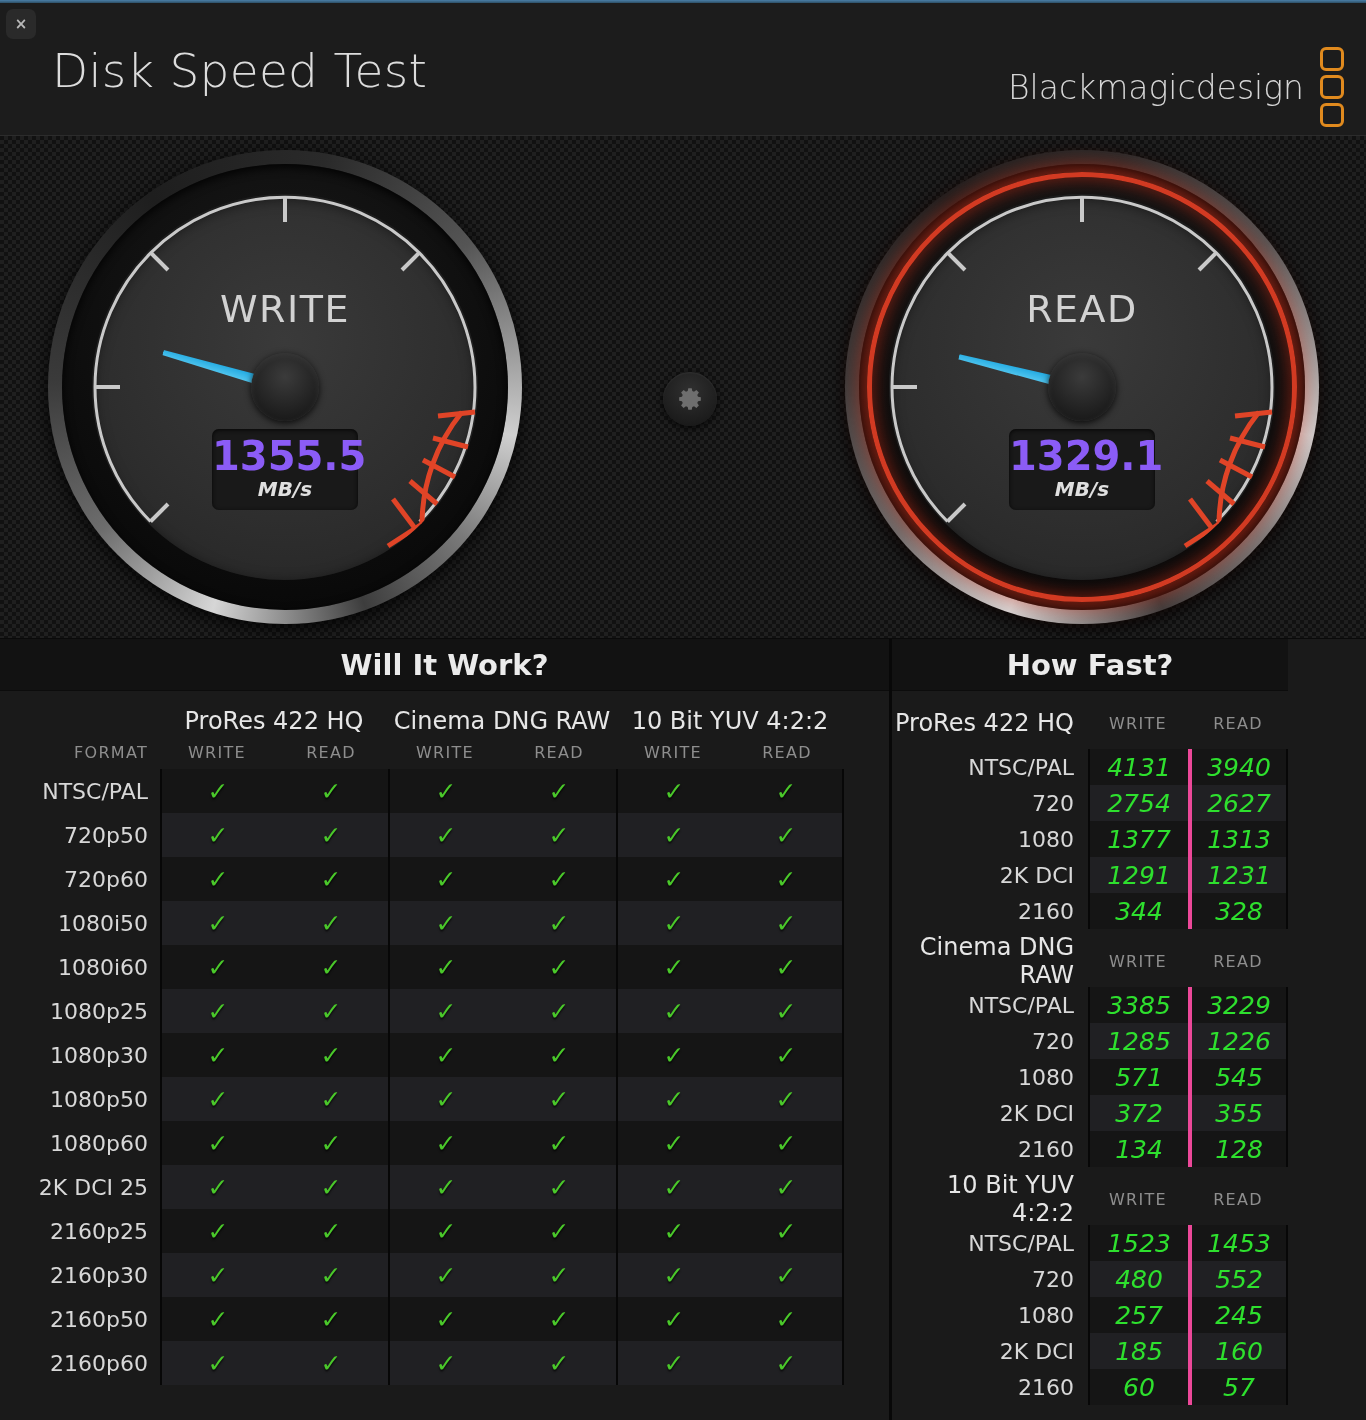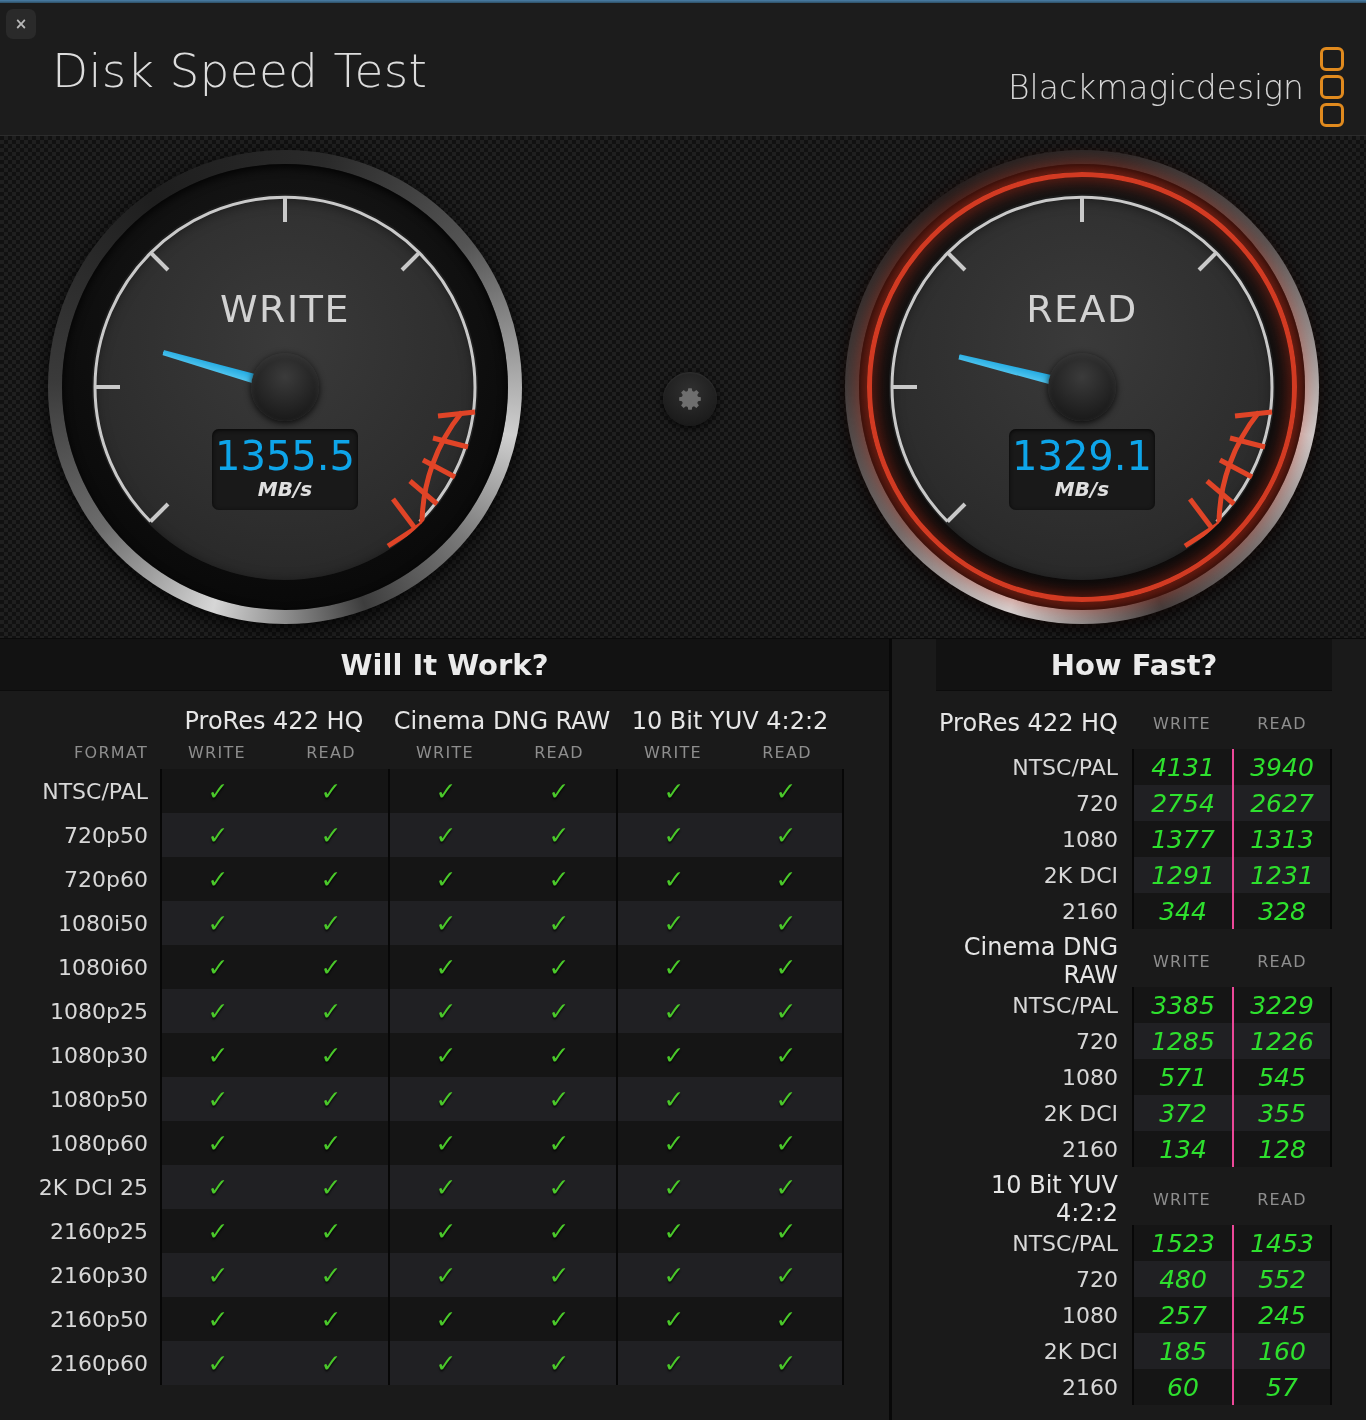--- a/index.html
+++ b/index.html
@@ -90,21 +90,21 @@
   .needle .tip{ position:absolute; left:30px; top:0; width:130px; height:11px;
     background:linear-gradient(180deg,#56c8f0,#1fa8e0);
     clip-path:polygon(0 0,100% 26%,100% 74%,0 100%);
     border-radius:2px;
     filter:drop-shadow(0 2px 3px rgba(0,0,0,.6)); }
 
   .readout{ position:absolute; left:50%; top:61%; transform:translateX(-50%);
     width:146px; padding:6px 0 9px; border-radius:7px;
     background:#191919; box-shadow:inset 0 1px 4px rgba(0,0,0,.8);
     text-align:center; z-index:5; }
-  .readout .num{ font-size:40px; font-weight:400; color:#0ea5e9; line-height:1.05; }
+  .readout .num{ font-size:40px; font-weight:700; color:#8b5cf6; line-height:1.05; }
   .readout .unit{ font-size:20px; font-weight:700; color:#e0e0e0; font-style:italic; }
 
   
   .gearbtn{ position:absolute; left:663px; top:236px; width:54px; height:54px;
     border-radius:50%;
     background:radial-gradient(circle at 50% 35%,#303030,#1b1b1b 75%,#121212);
     box-shadow:0 2px 7px rgba(0,0,0,.8), inset 0 1px 2px rgba(255,255,255,.06);
     display:flex; align-items:center; justify-content:center; cursor:pointer; }
   .gearbtn svg{ width:26px; height:26px; fill:#6e6e6e; }
 
@@ -127,21 +127,21 @@
     z-index:3; }
   .starttext .l1{ font-size:21px; font-weight:700; color:#a9a9a9; letter-spacing:1.6px; }
   .starttext .l2{ font-size:41px; font-weight:700; color:#f2f2f2; letter-spacing:1.2px;
     margin-top:-2px; }
 
   
   .bottom{ position:absolute; left:0; top:638px; width:1366px; height:782px;
     background:#1a1a1a; border-top:1px solid #0a0a0a; }
   .panel-left{ position:absolute; left:0; top:0; width:889px; height:782px; }
   .vdiv{ position:absolute; left:889px; top:0; width:3px; height:782px; background:#080808; }
-  .panel-right{ position:absolute; left:936px; top:0; width:396px; height:782px; }
+  .panel-right{ position:absolute; left:892px; top:0; width:396px; height:782px; }
 
   .panel-head{ height:52px; background:#121212;
     display:flex; align-items:center; justify-content:center;
     border-bottom:1px solid #0c0c0c; }
   .panel-head span{ font-size:29px; font-weight:700; color:#ebebeb; }
 
   
   .wiw{ position:relative; padding:0; }
   .wiw-grouphdr{ display:flex; height:44px; align-items:flex-end; }
   .wiw-subhdr{ display:flex; height:34px; align-items:center; }
@@ -175,21 +175,21 @@
   .hf-row{ display:flex; align-items:stretch; height:36px; }
   .hf-row .lbl{ flex:1; text-align:right; padding-right:14px;
     display:flex; align-items:center; justify-content:flex-end;
     font-size:22px; color:#d8d8d8; }
   .hf-row .v{ width:100px; flex:none;
     display:flex; align-items:center; justify-content:center;
     font-size:25px; color:#2ee02e;font-style:italic; }
   .hf-row.odd .v{ background:#151515; }
   .hf-row.even .v{ background:#202023; }
   .hf-row .v.w{ border-left:2px solid #070707; }
-  .hf-row .v.r{ border-left:2px solid #ec4899; border-right:2px solid #070707; }
+  .hf-row .v.r{ border-left:4px solid #ec4899; border-right:2px solid #070707; }
 </style>
 </head>
 <body>
 
 <div id="app">
 
   <div class="winstrip"></div>
 
   <div class="titlebar">
     <div class="closebtn">×</div>

